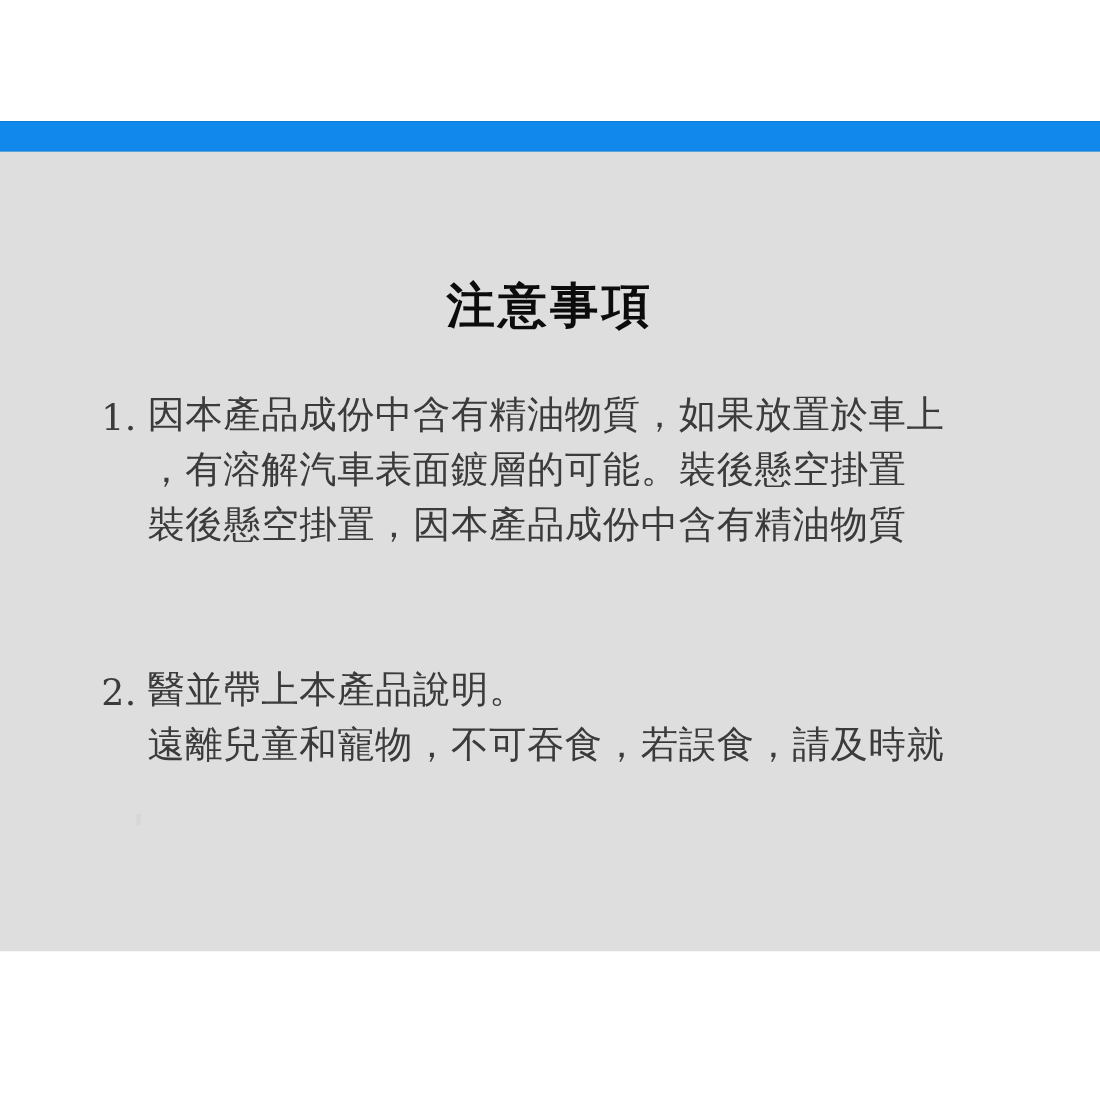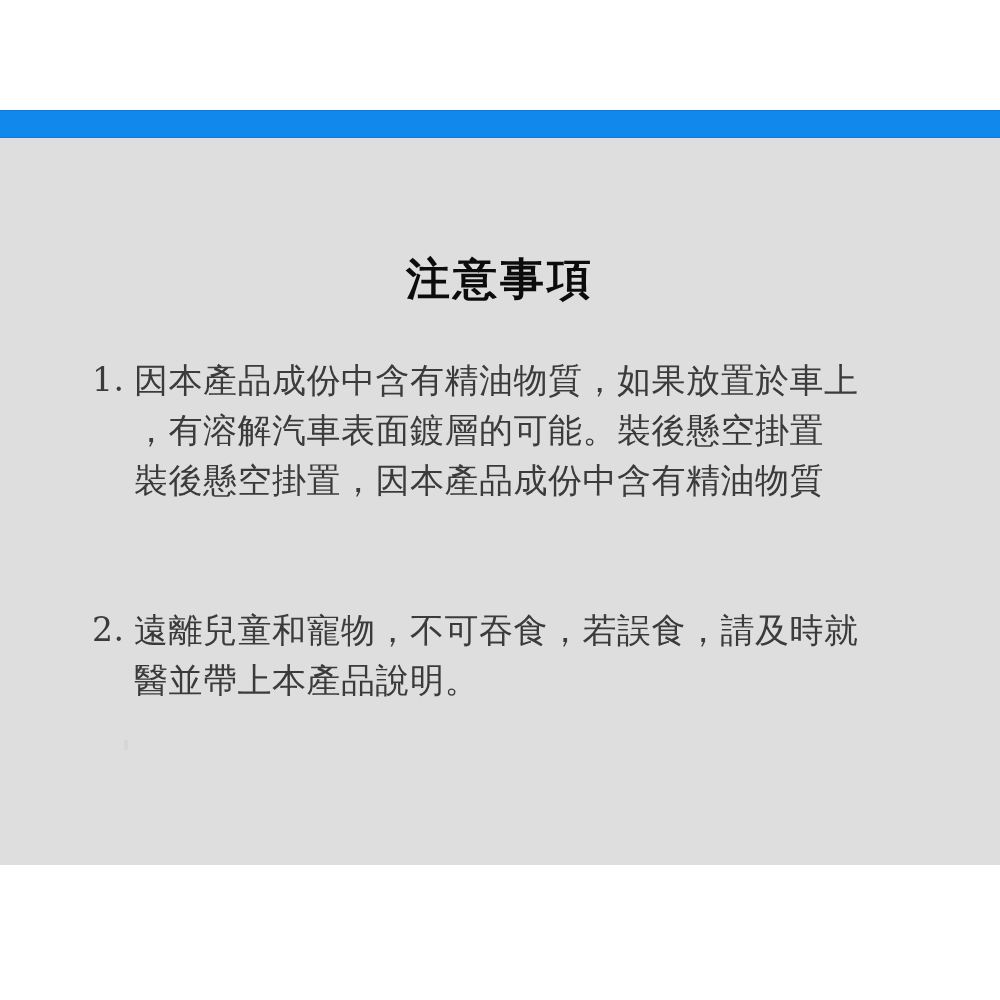--- a/index.html
+++ b/index.html
@@ -109,20 +109,21 @@
     text-align: left;
   }
 
   .note-body {
     flex: 1 1 auto;
   }
 
   .note-line {
     display: block;
     white-space: nowrap;
+    font-family: Liberation Mono, monospace;
   }
 
   
   .panel-speck {
     position: absolute;
     left: 124px;
     top: 602px;
     width: 4px;
     height: 10px;
     background: #d7d7d7;
@@ -150,22 +151,22 @@
       <span class="note-body">
         <span class="note-line">因本產品成份中含有精油物質，如果放置於車上</span>
         <span class="note-line">，有溶解汽車表面鍍層的可能。裝後懸空掛置</span>
         <span class="note-line">裝後懸空掛置，因本產品成份中含有精油物質</span>
       </span>
     </div>
 
     <div class="note-item">
       <span class="note-marker">2.</span>
       <span class="note-body">
+        <span class="note-line">醫並帶上本產品說明。</span>
         <span class="note-line">遠離兒童和寵物，不可吞食，若誤食，請及時就</span>
-        <span class="note-line">醫並帶上本產品說明。</span>
       </span>
     </div>
 
   </div>
 
   <div class="bottom-margin"></div>
 
 </div>
 
 </body></html>

